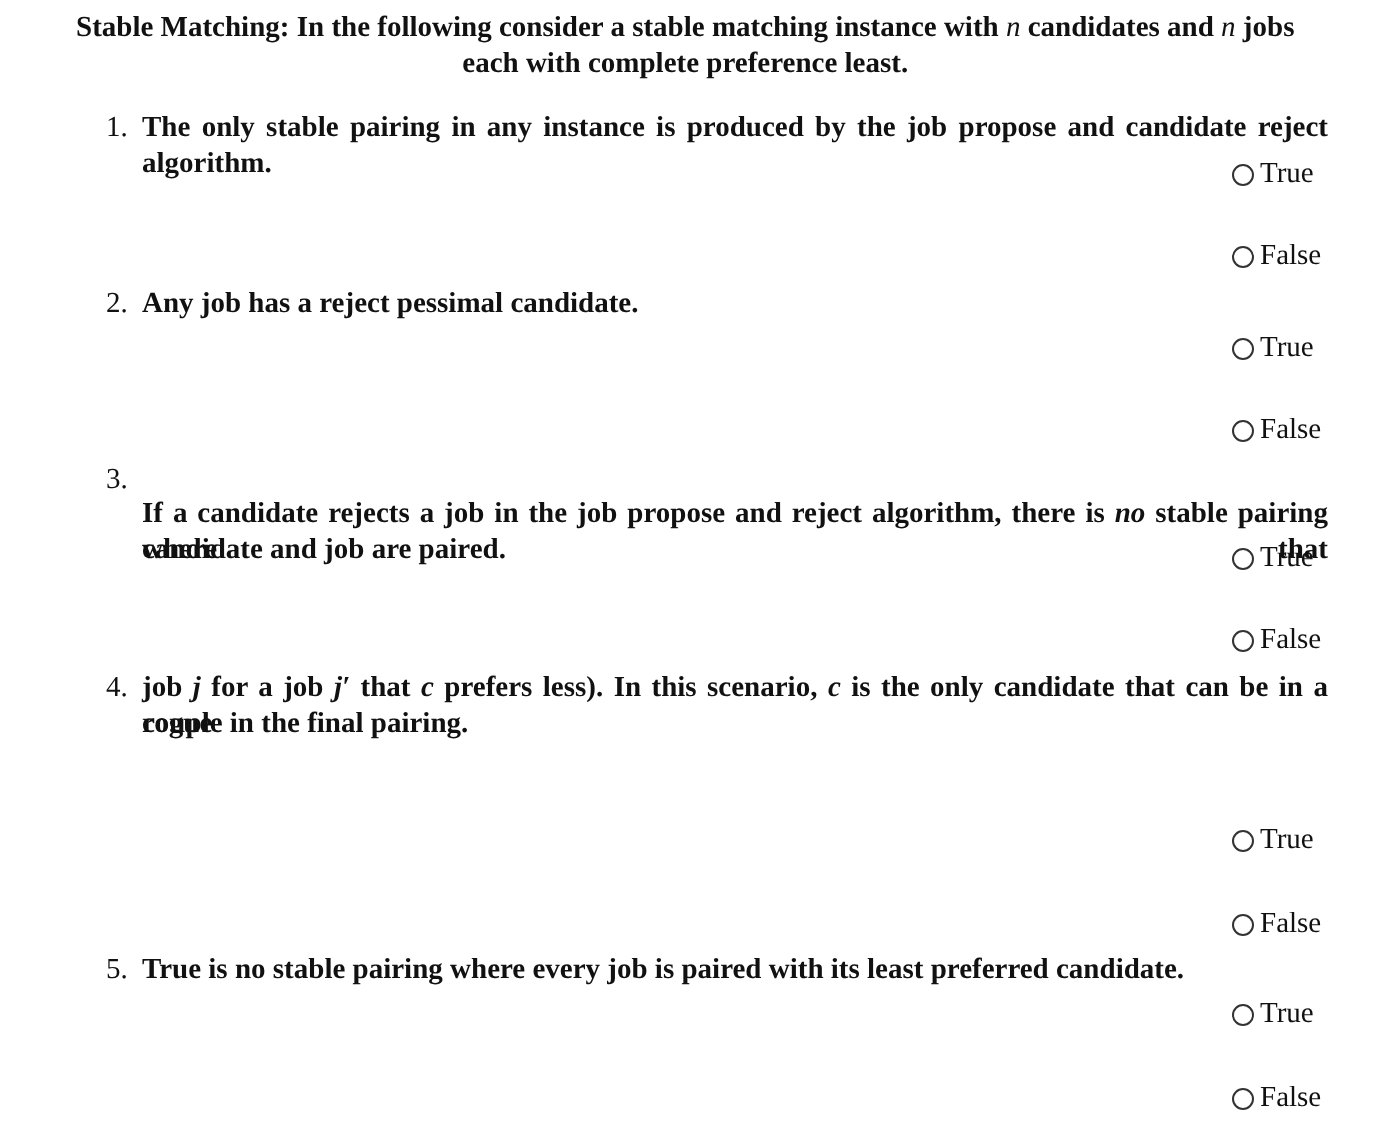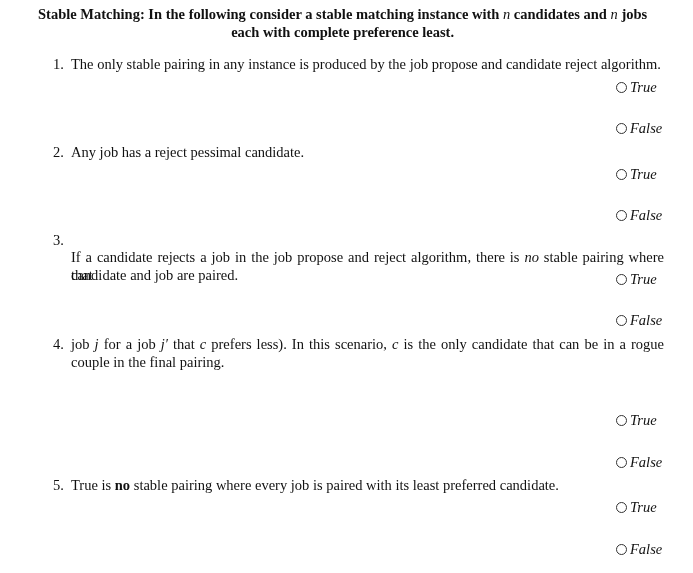--- a/index.html
+++ b/index.html
@@ -4,23 +4,23 @@
 <style>
   html, body { margin:0; padding:0; background:#ffffff; }
   body { width:693px; height:573px; position:relative; overflow:hidden;
          font-family:"Liberation Serif", "DejaVu Serif", serif; color:#111; font-size:14.5px; }
   .abs { position:absolute; white-space:nowrap; line-height:18px; }
   .title { left:38px; top:5px; font-weight:bold; font-size:14.5px;text-align:center; }
   .title .line { display:block; height:18px; }
   .title i { font-weight:normal; font-style:italic; }
   .qnum { position:absolute; left:53px; }
   .qtext { position:absolute; left:71px; width:593px; white-space:normal; line-height:18px; text-align:justify; }
-  .qtext .ln { display:block; text-align:justify; text-align-last:justify; height:18px; }
+  .qtext .ln { display:block; text-align:justify; text-align-last:justify; height:18px;font-weight:bold; }
   .qtext .ln.last { text-align-last:left; }
-  .opt { position:absolute; left:616px; display:flex; align-items:center; height:18px; cursor:pointer;font-style:italic; }
+  .opt { position:absolute; left:616px; display:flex; align-items:center; height:18px; cursor:pointer; }
   .radio { width:11px; height:11px; border:1px solid #333; border-radius:50%; margin-right:3px; background:#fff; box-sizing:border-box; }
   .opt-label { font-size:14.5px; }
 </style>
 </head>
 <body>
 
 <div class="abs title">
   <span class="line"><span>Stable Matching:</span> <span>In the following consider a stable matching instance with </span><i>n</i><span> candidates and </span><i>n</i><span> jobs</span></span>
   <span class="line">each with complete preference least.</span>
 </div>

